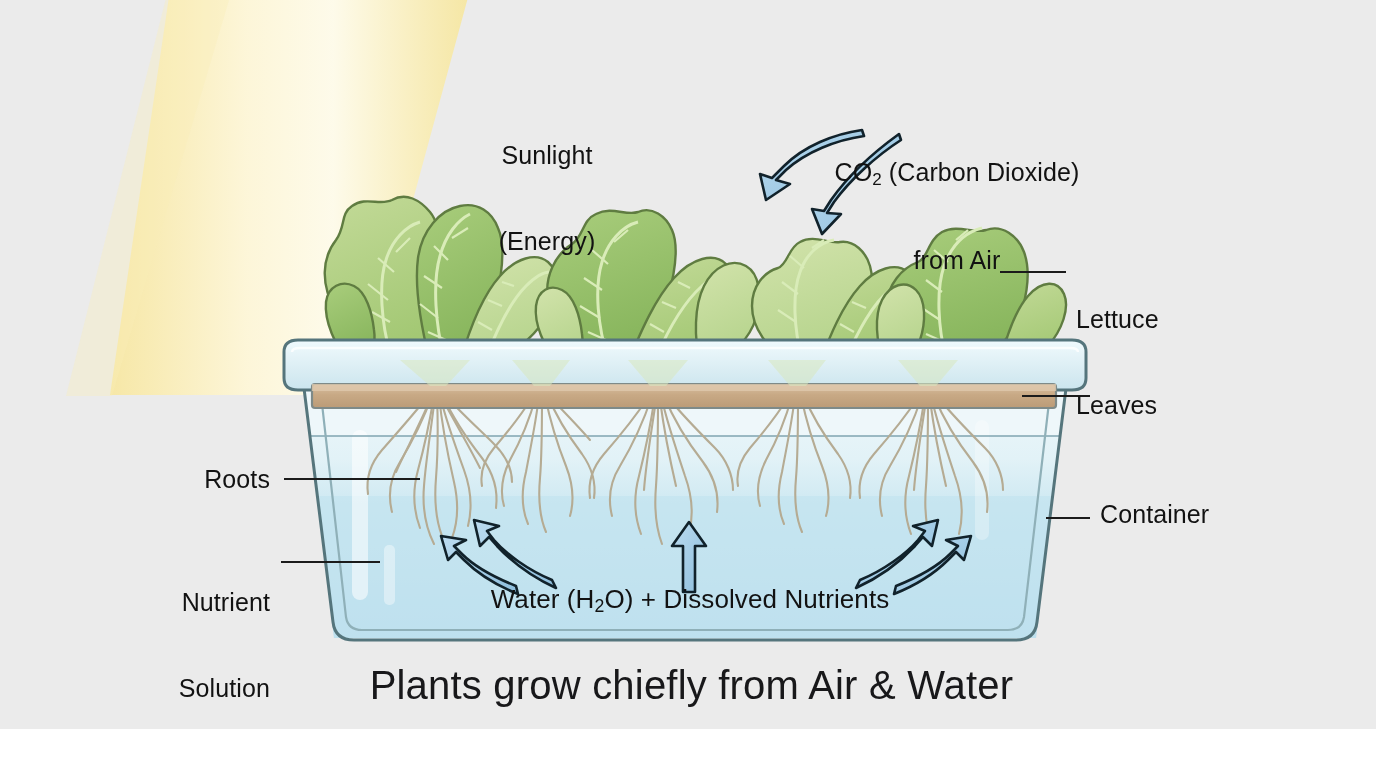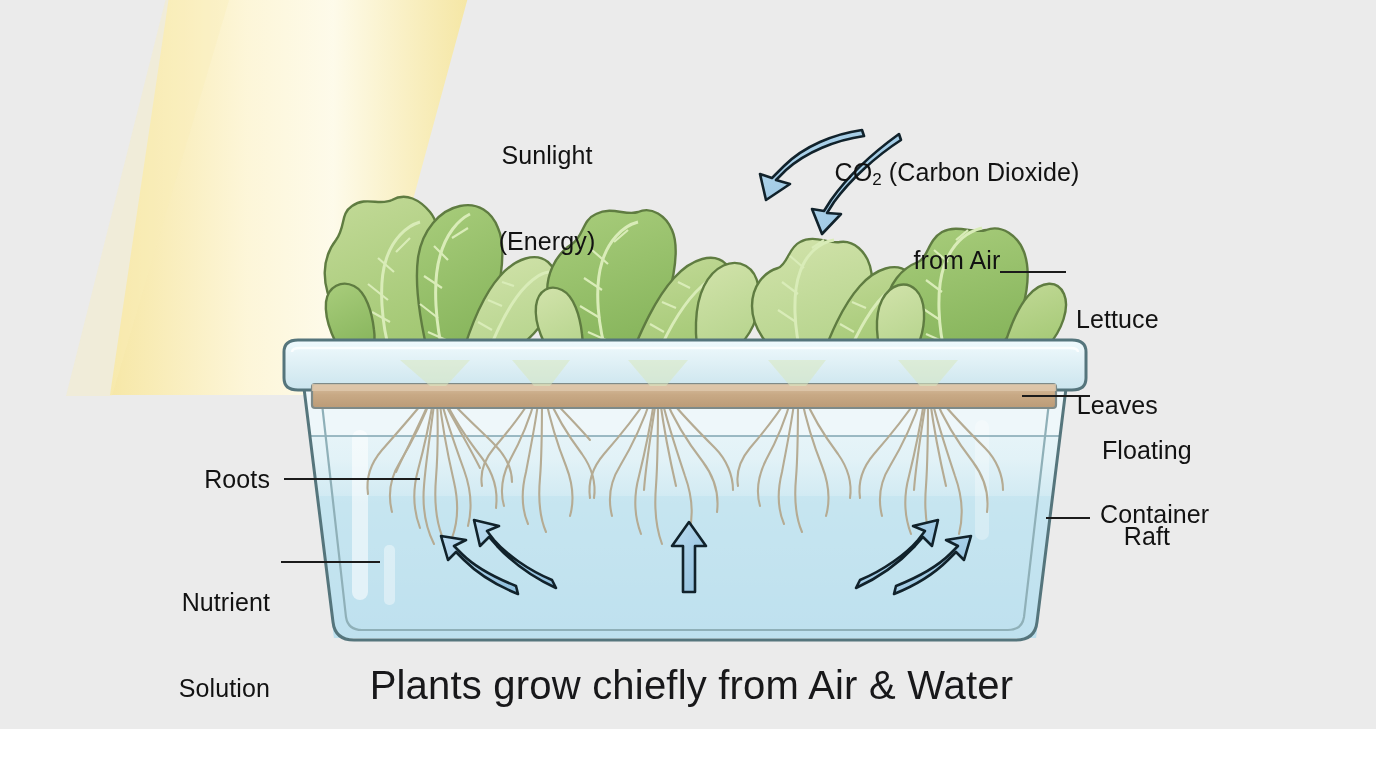--- a/index.html
+++ b/index.html
@@ -27,21 +27,21 @@
     font-family: "Liberation Sans", sans-serif;
     font-size: 25px;
     line-height: 1.14;
     white-space: pre;
     letter-spacing: 0.1px;
   }
   .lbl sub {
     font-size: 0.68em;
     vertical-align: -0.22em;
   }
-  .lbl.right { text-align: center; }
+  .lbl.right { text-align: left; }
   .lbl.leftal { text-align: right; }
   .lbl.center { text-align: center; }
   #caption {
     position: absolute;
     left: 0;
     right: 0;
     top: 663px;
     text-align: center;
     font-size: 40px;
     color: #18181a;
@@ -315,30 +315,27 @@
   <div class="lbl center" style="left:807px; top:101px; width:300px;">
     <div><span>CO</span><sub>2</sub><span> (Carbon Dioxide)</span></div>
     <div>from Air</div>
   </div>
 
   <div class="lbl right" style="left:1076px; top:248px;">
     <div>Lettuce</div>
     <div>Leaves</div>
   </div>
 
-  <div class="lbl right" style="left:1102px; top:379px;">
-    <div>Floating</div>
-    <div>Raft</div>
-  </div>
 
   <div class="lbl right" style="left:1100px; top:500px;">Container</div>
 
   <div class="lbl leftal" style="left:120px; top:465px; width:150px;">Roots</div>
 
   <div class="lbl leftal" style="left:90px; top:531px; width:180px;">
     <div>Nutrient</div>
     <div>Solution</div>
   </div>
 
+  <div class="lbl center" style="left:440px; top:585px; width:500px; font-size:26px;"><span>Water (H</span><sub>2</sub><span>O) + Dissolved Nutrients</span></div>
 
   <div id="caption">Plants grow chiefly from Air &amp; Water</div>
 
 </div>
 
 </body></html>

